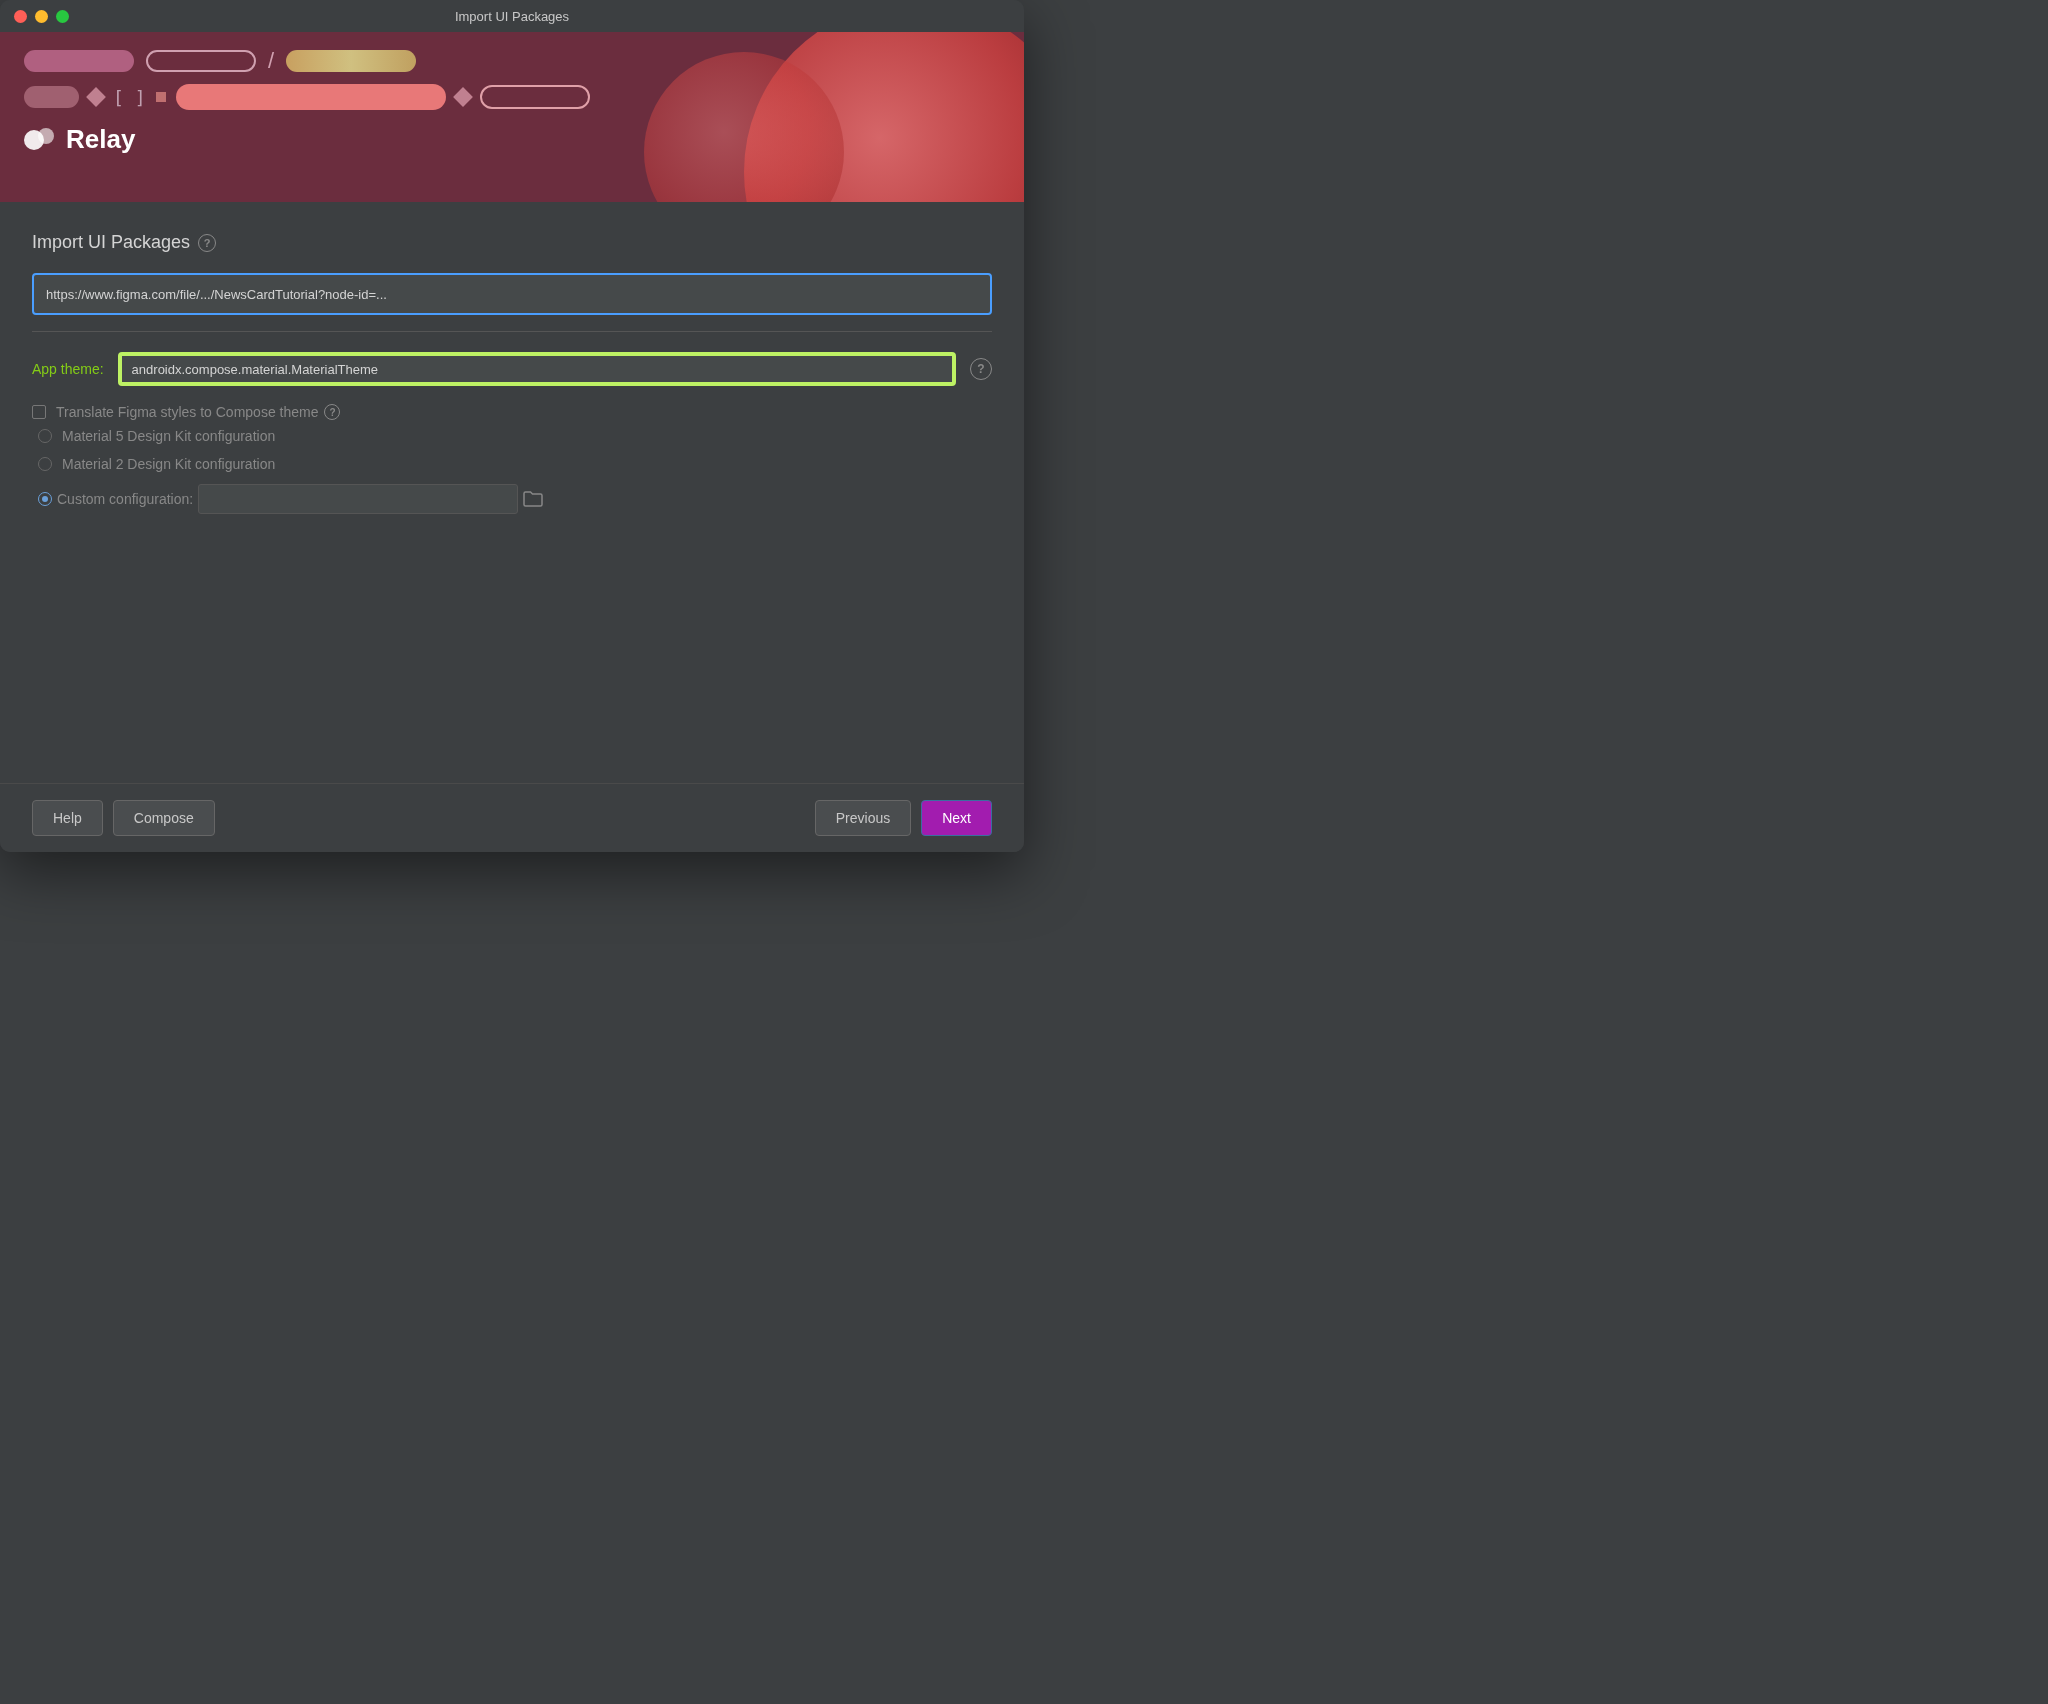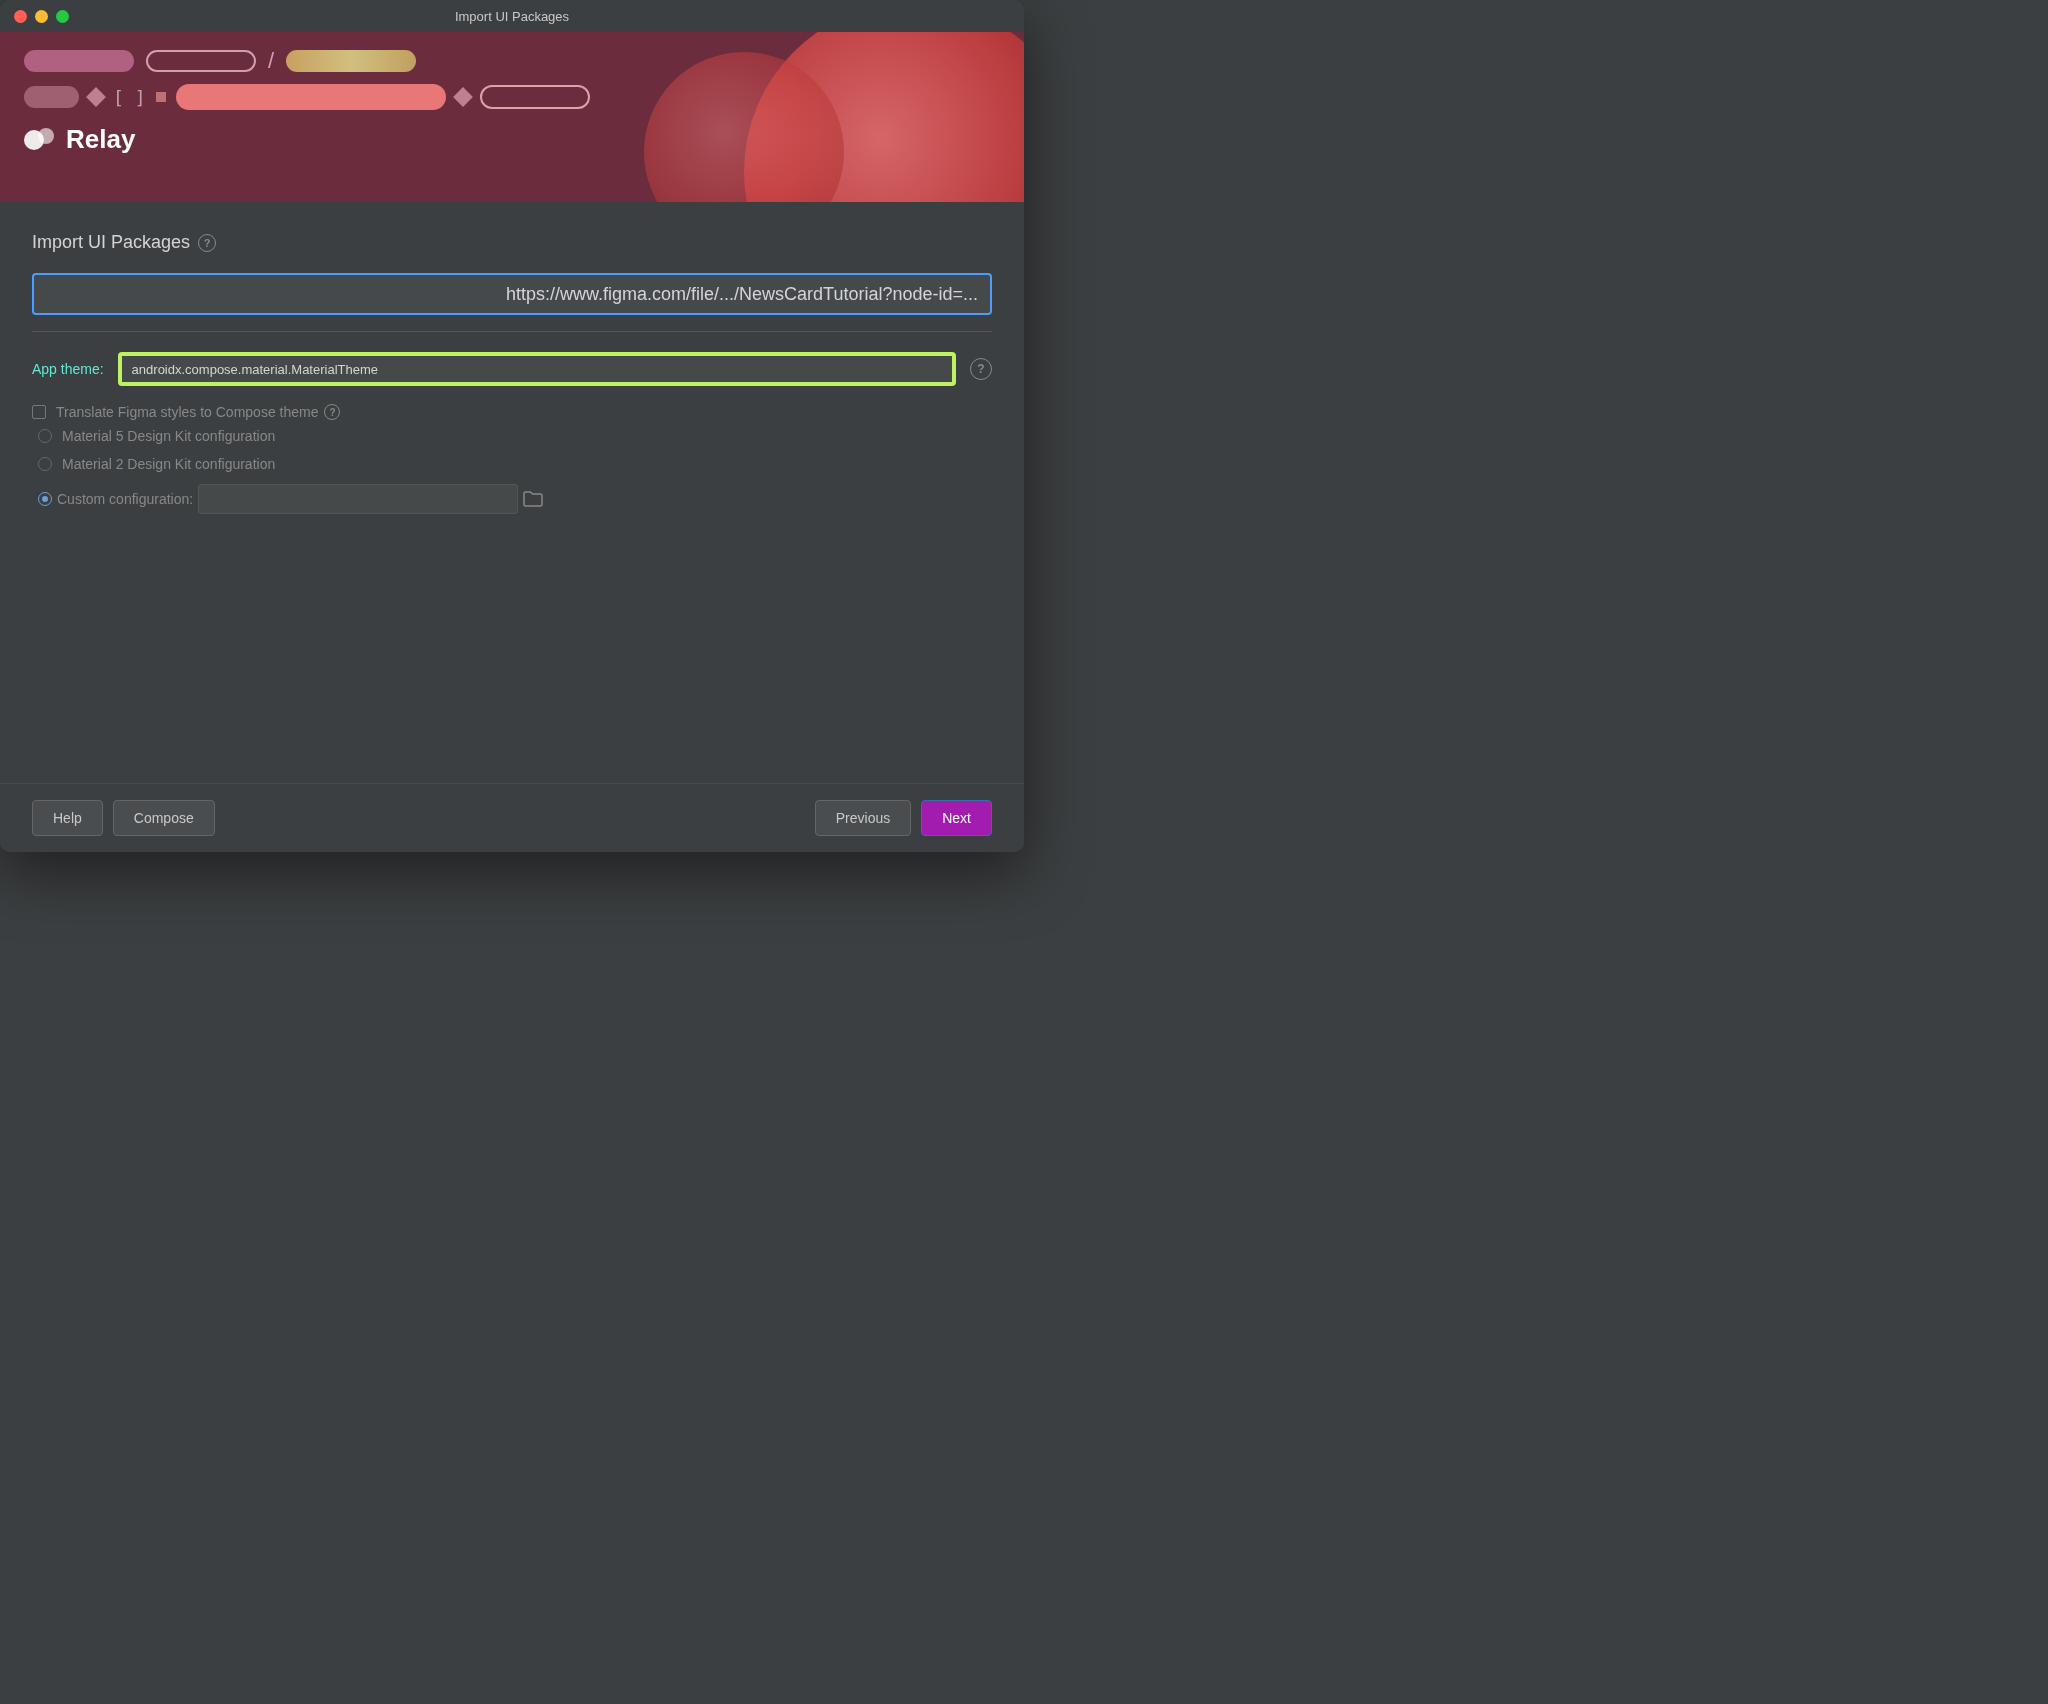--- a/index.html
+++ b/index.html
@@ -226,43 +226,42 @@
     }
 
     
     .url-input {
       width: 100%;
       height: 42px;
       background: #45494a;
       border: 2px solid #4a9eff;
       border-radius: 4px;
       color: #d4d4d4;
-      font-size: 18px;
+      font-size: 13px;
       padding: 0 12px;
       outline: none;
       margin-bottom: 16px;
-      text-align: right;
     }
 
     .divider {
       height: 1px;
       background: #555;
       margin-bottom: 20px;
     }
 
     
     .app-theme-row {
       display: flex;
       align-items: center;
       gap: 14px;
       margin-bottom: 18px;
     }
 
     .app-theme-label {
-      color: #5eead4;
+      color: #84cc16;
       font-size: 14px;
       white-space: nowrap;
       text-align: center;
     }
 
     .app-theme-input {
       flex: 1;
       height: 34px;
       background: #45494a;
       border: 4px solid #bef264;

